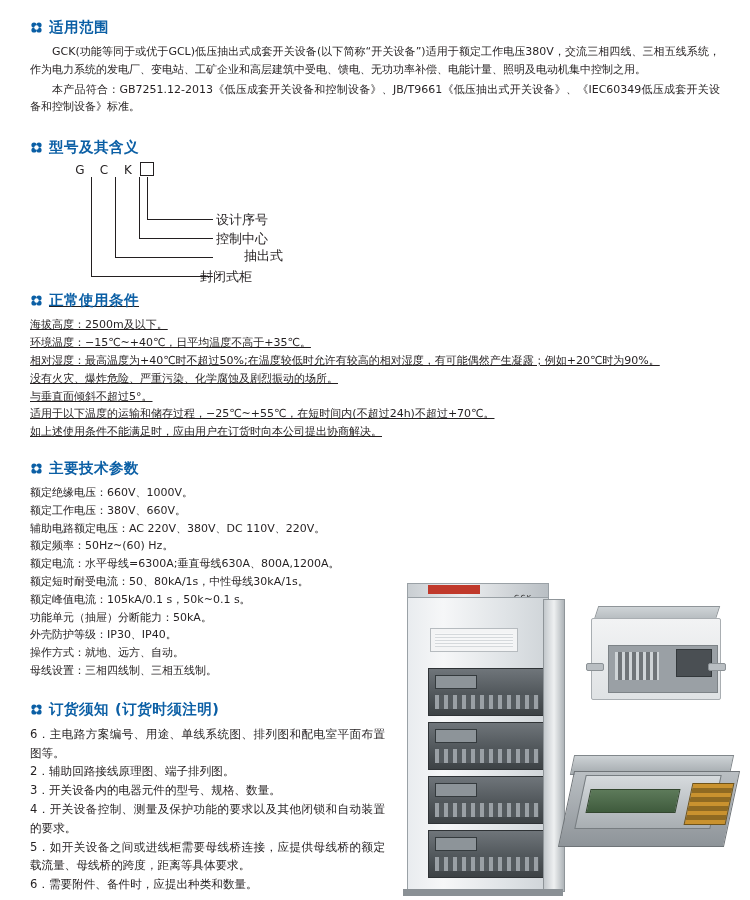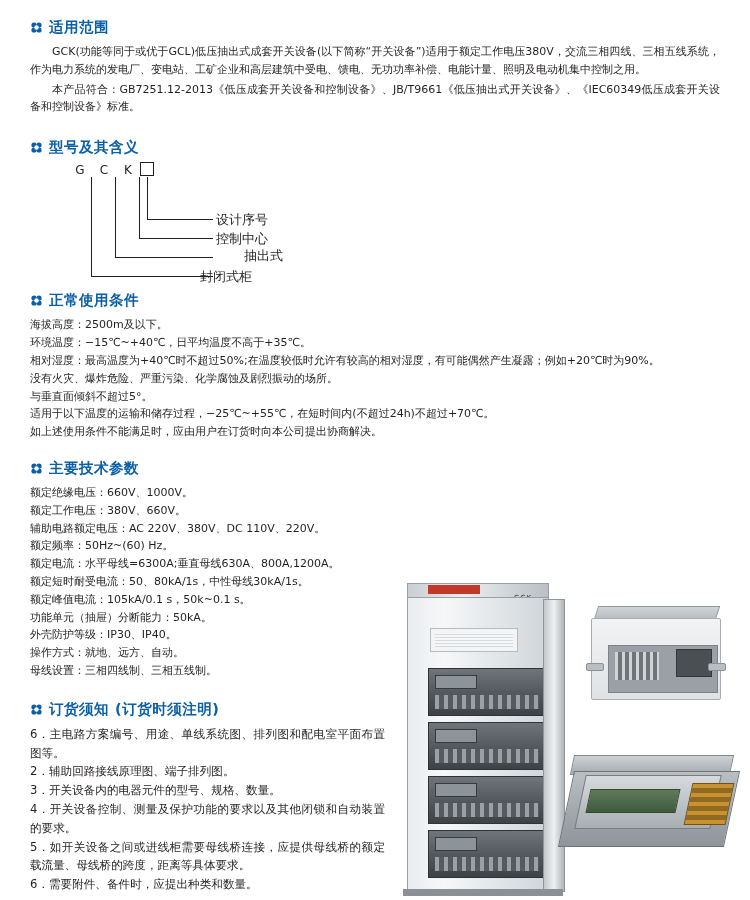--- a/index.html
+++ b/index.html
@@ -323,21 +323,21 @@
       <div class="leader-label" style="left:186px; top:67px;">控制中心</div>
 
       <div class="leader" style="left:85px; top:14px; width:97px; height:80px;"></div>
       <div class="leader-label" style="left:186px; top:84px;margin-left:28px;">抽出式</div>
 
       <div class="leader" style="left:61px; top:14px; width:121px; height:99px;"></div>
       <div class="leader-label" style="left:170px; top:105px;">封闭式柜</div>
     </div>
   </div>
 
-  <div class="block" style="margin-top:18px;width:690px;">
+  <div class="block" style="margin-top:18px;width:690px;text-decoration:underline;">
     <div class="section-head">
       <span class="flower">
         <svg width="13" height="13" viewBox="0 0 13 13">
           <circle cx="4" cy="4" r="2.6" fill="#0b5fa5"></circle>
           <circle cx="9" cy="4" r="2.6" fill="#0b5fa5"></circle>
           <circle cx="4" cy="9" r="2.6" fill="#0b5fa5"></circle>
           <circle cx="9" cy="9" r="2.6" fill="#0b5fa5"></circle>
           <circle cx="6.5" cy="6.5" r="2.2" fill="#ffffff"></circle>
         </svg>
       </span>

